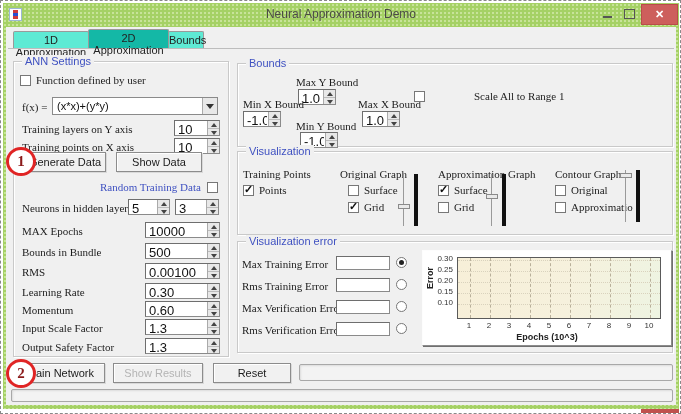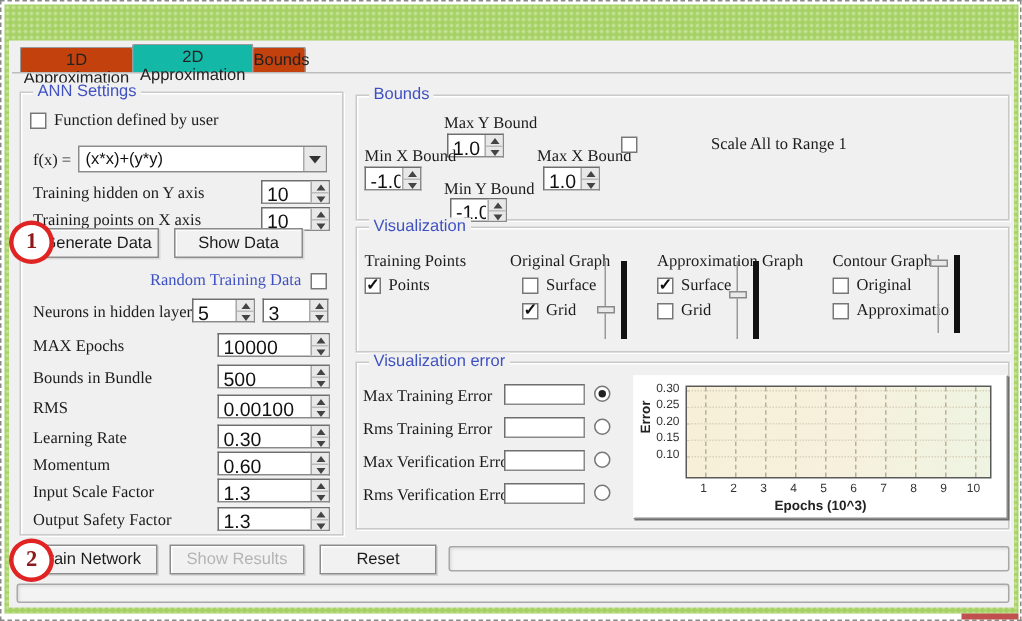--- a/index.html
+++ b/index.html
@@ -25,21 +25,21 @@
   #btn-min::after { content:""; width:9px; height:2px; background:#555; margin-top:6px; }
   #btn-max { right:40px; width:20px; }
   #btn-max::after { content:""; width:9px; height:8px; border:1px solid #555; }
   #btn-close { right:1px; top:1px; width:37px; height:21px; background:#cd5f5c;
                border:1px solid #b94c4a; color:#fff; font-size:11px; font-weight:bold; }
 
   
   #client { position:absolute; left:3px; right:3px; top:24px; bottom:4px; background:#f0f0f0; }
 
   
-  .tab { position:absolute; top:4px; height:17px; background:#c2410c;
+  .tab { position:absolute; top:4px; height:17px; background:#5eead4;
          border:1px solid #9a9a9a; border-bottom:none; border-radius:2px 2px 0 0;
          font-size:11px; color:#222; text-align:center; padding-top:2px; }
   .tab.active { top:2px; height:19px; background:#14b8a6; z-index:2; }
   #tabline { position:absolute; left:2px; right:2px; top:21px; height:1px; background:#bdbdbd; }
 
   
   .group { position:absolute; border:1px solid #c9c9c9;
            box-shadow:1px 1px 0 #ffffff, inset 1px 1px 0 #ffffff; }
   .group-title { position:absolute; top:-7px; left:8px; padding:0 3px; background:#f0f0f0;
            color:#3f51c1; font-size:11px; white-space:nowrap; }
@@ -120,41 +120,48 @@
           display:flex; align-items:center; justify-content:center;
           font-family:"Liberation Serif", serif; font-weight:bold; font-size:15px; color:#8b1a1a; }
   #red-patch { position:absolute; left:640px; top:408px; width:38px; height:6px; background:#c0504d; }
 </style>
 </head>
 <body>
 
 <div id="stage">
   <div id="window">
 
+    <div id="titlebar">
+      <span class="app-icon"></span>
+      <div class="title-text">Neural Approximation Demo</div>
+      <div class="cap-btn" id="btn-min"></div>
+      <div class="cap-btn" id="btn-max"></div>
+      <div class="cap-btn" id="btn-close">✕</div>
+    </div>
 
     <div id="client">
 
       <div class="tab" style="left:7px;width:76px;">1D Approximation</div>
       <div class="tab active" style="left:82px;width:81px;">2D Approximation</div>
       <div class="tab" style="left:162px;width:36px;">Bounds</div>
       <div id="tabline"></div>
 
       <div class="group" style="left:7px;top:34px;width:216px;height:296px;">
         <div class="group-title">ANN Settings</div>
 
         <span class="cb" style="left:6px;top:13px;"></span>
         <span class="lbl" style="left:22px;top:12px;">Function defined by user</span>
 
         <span class="lbl" style="left:8px;top:39px;">f(x) =</span>
         <span class="combo" style="left:38px;top:35px;width:166px;">
           <span class="combo-val">(x*x)+(y*y)</span>
           <span class="combo-btn"></span>
         </span>
 
-        <span class="lbl" style="left:8px;top:61px;">Training hidden on Y axis</span>
+        <span class="lbl" style="left:8px;top:61px;">Training layers on Y axis</span>
         <span class="spin" style="left:160px;top:58px;width:46px;">
           <span class="spin-val">10</span>
           <span class="spin-btns">
               <span class="spin-up"></span>
               <span class="spin-dn"></span>
             </span>
         </span>
 
         <span class="lbl" style="left:8px;top:79px;">Training points on X axis</span>
         <span class="spin" style="left:160px;top:76px;width:46px;">

